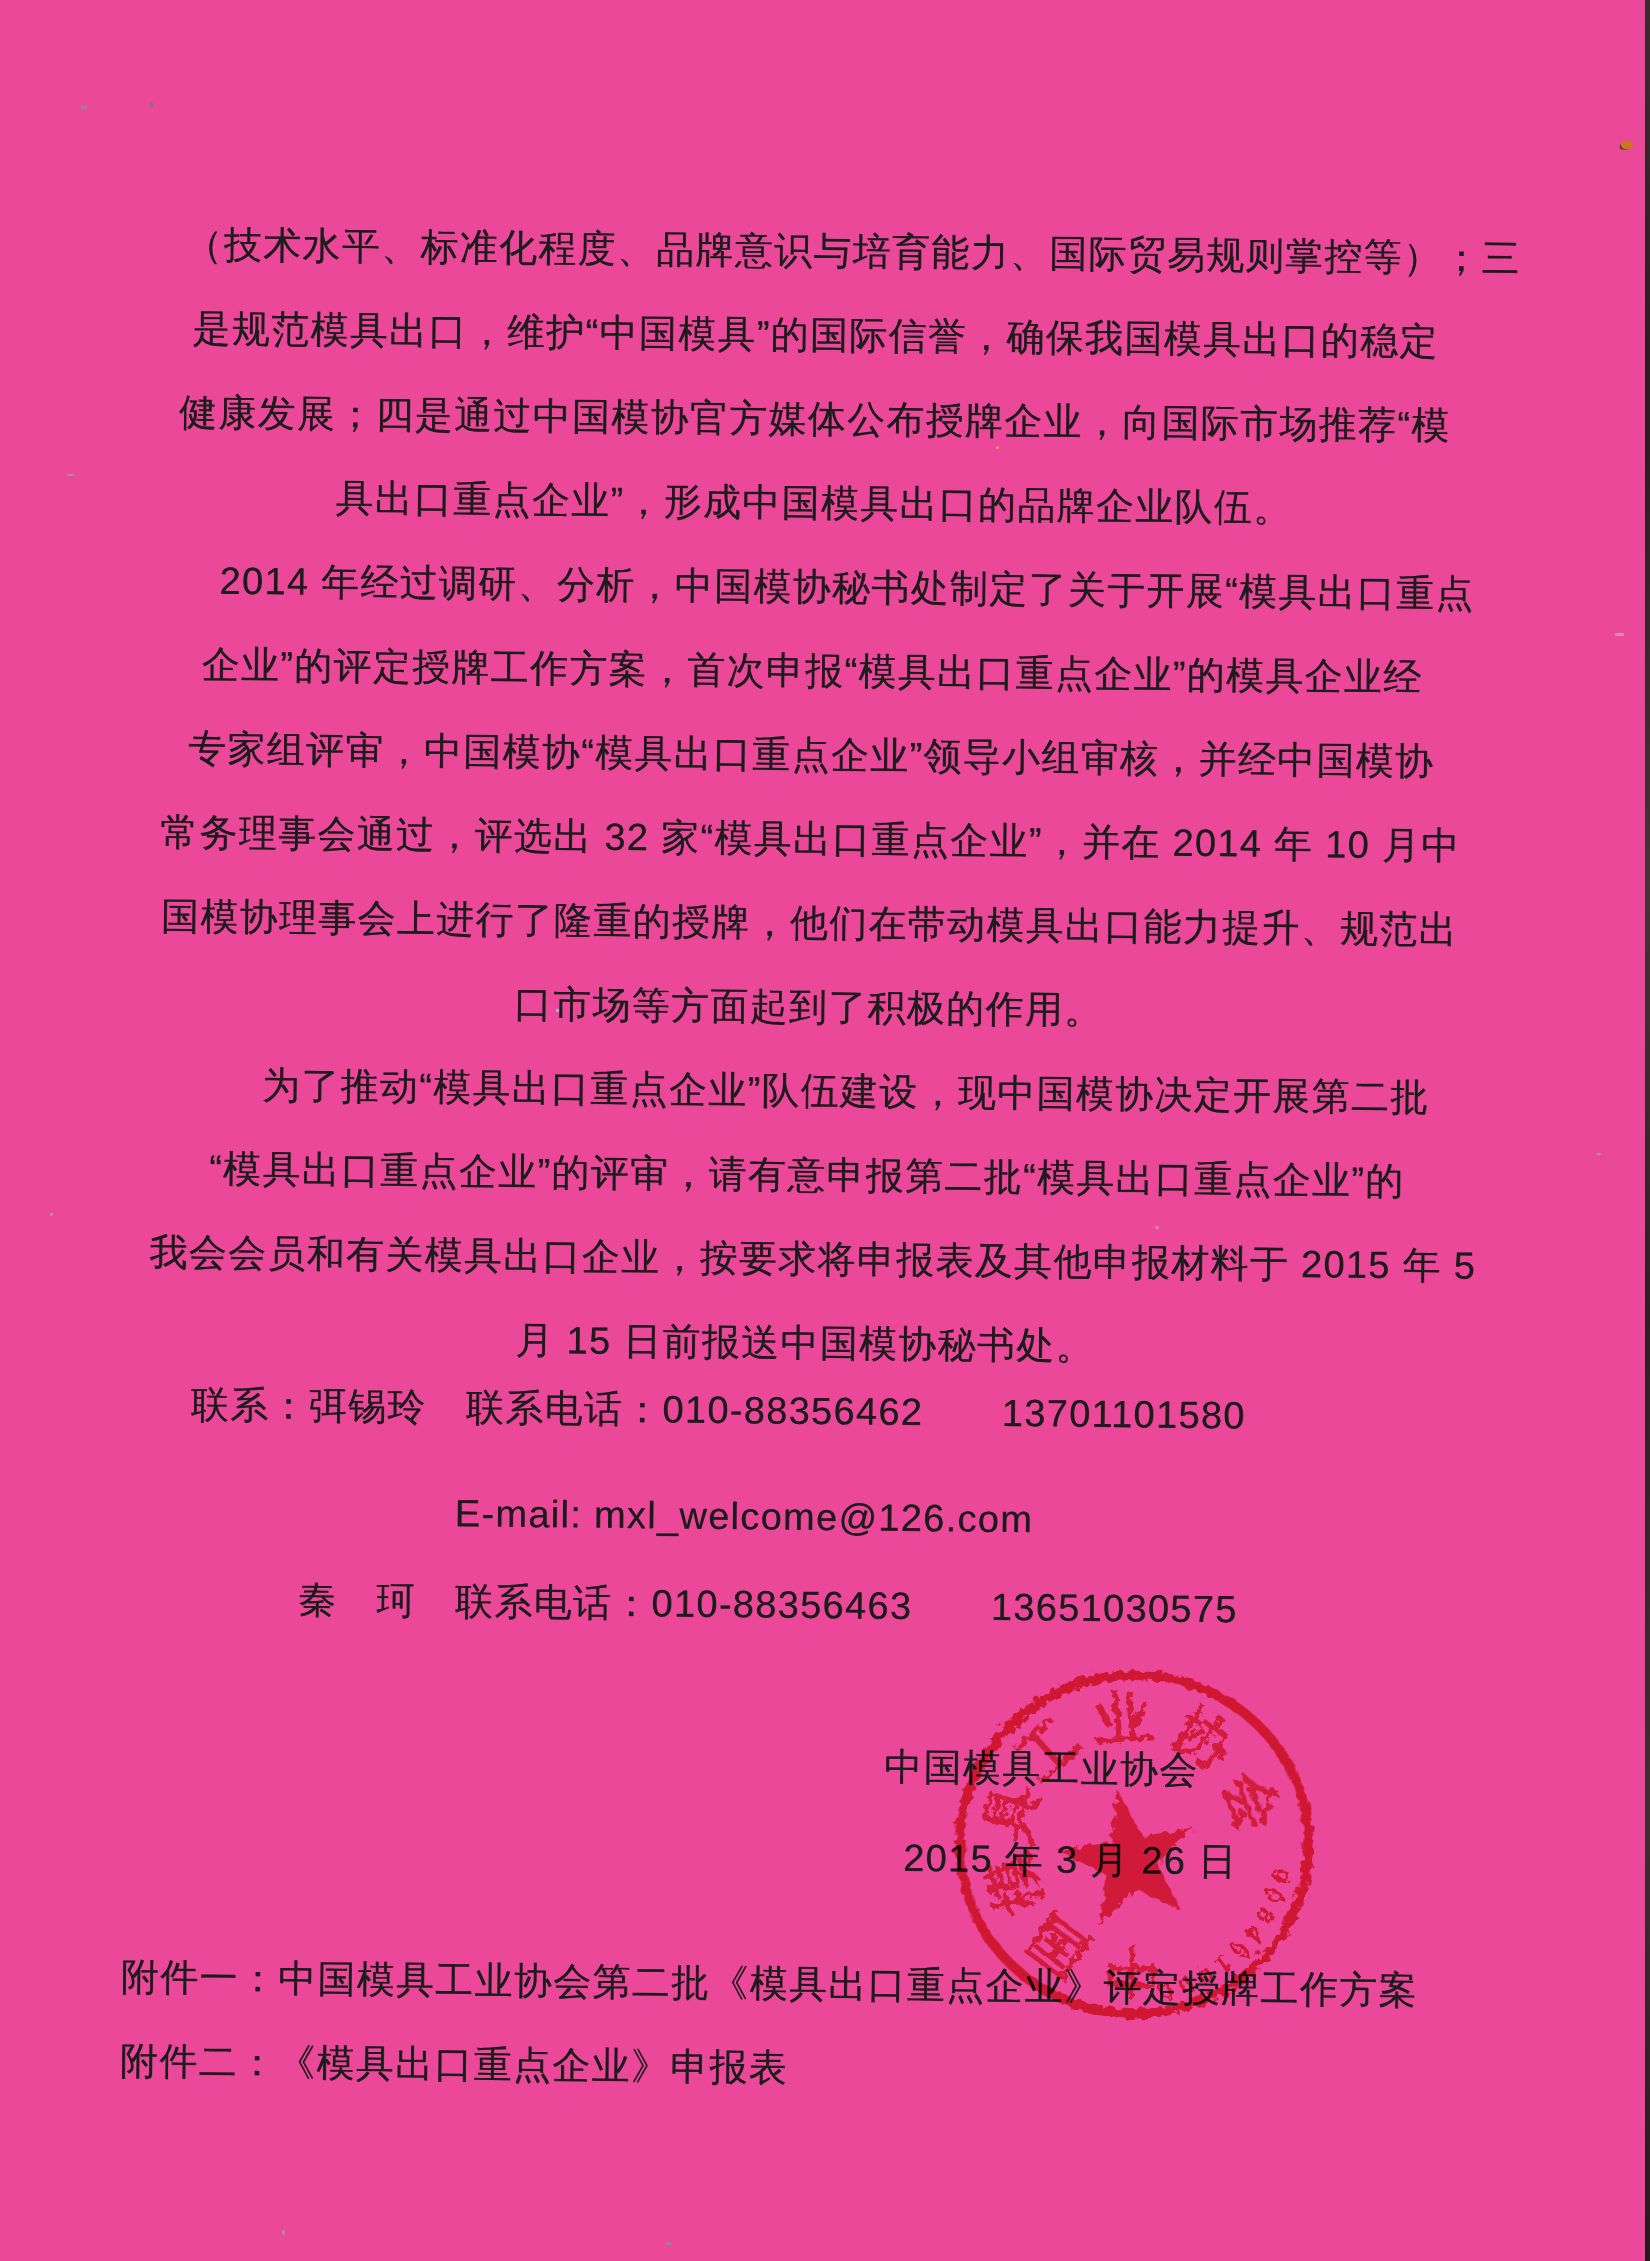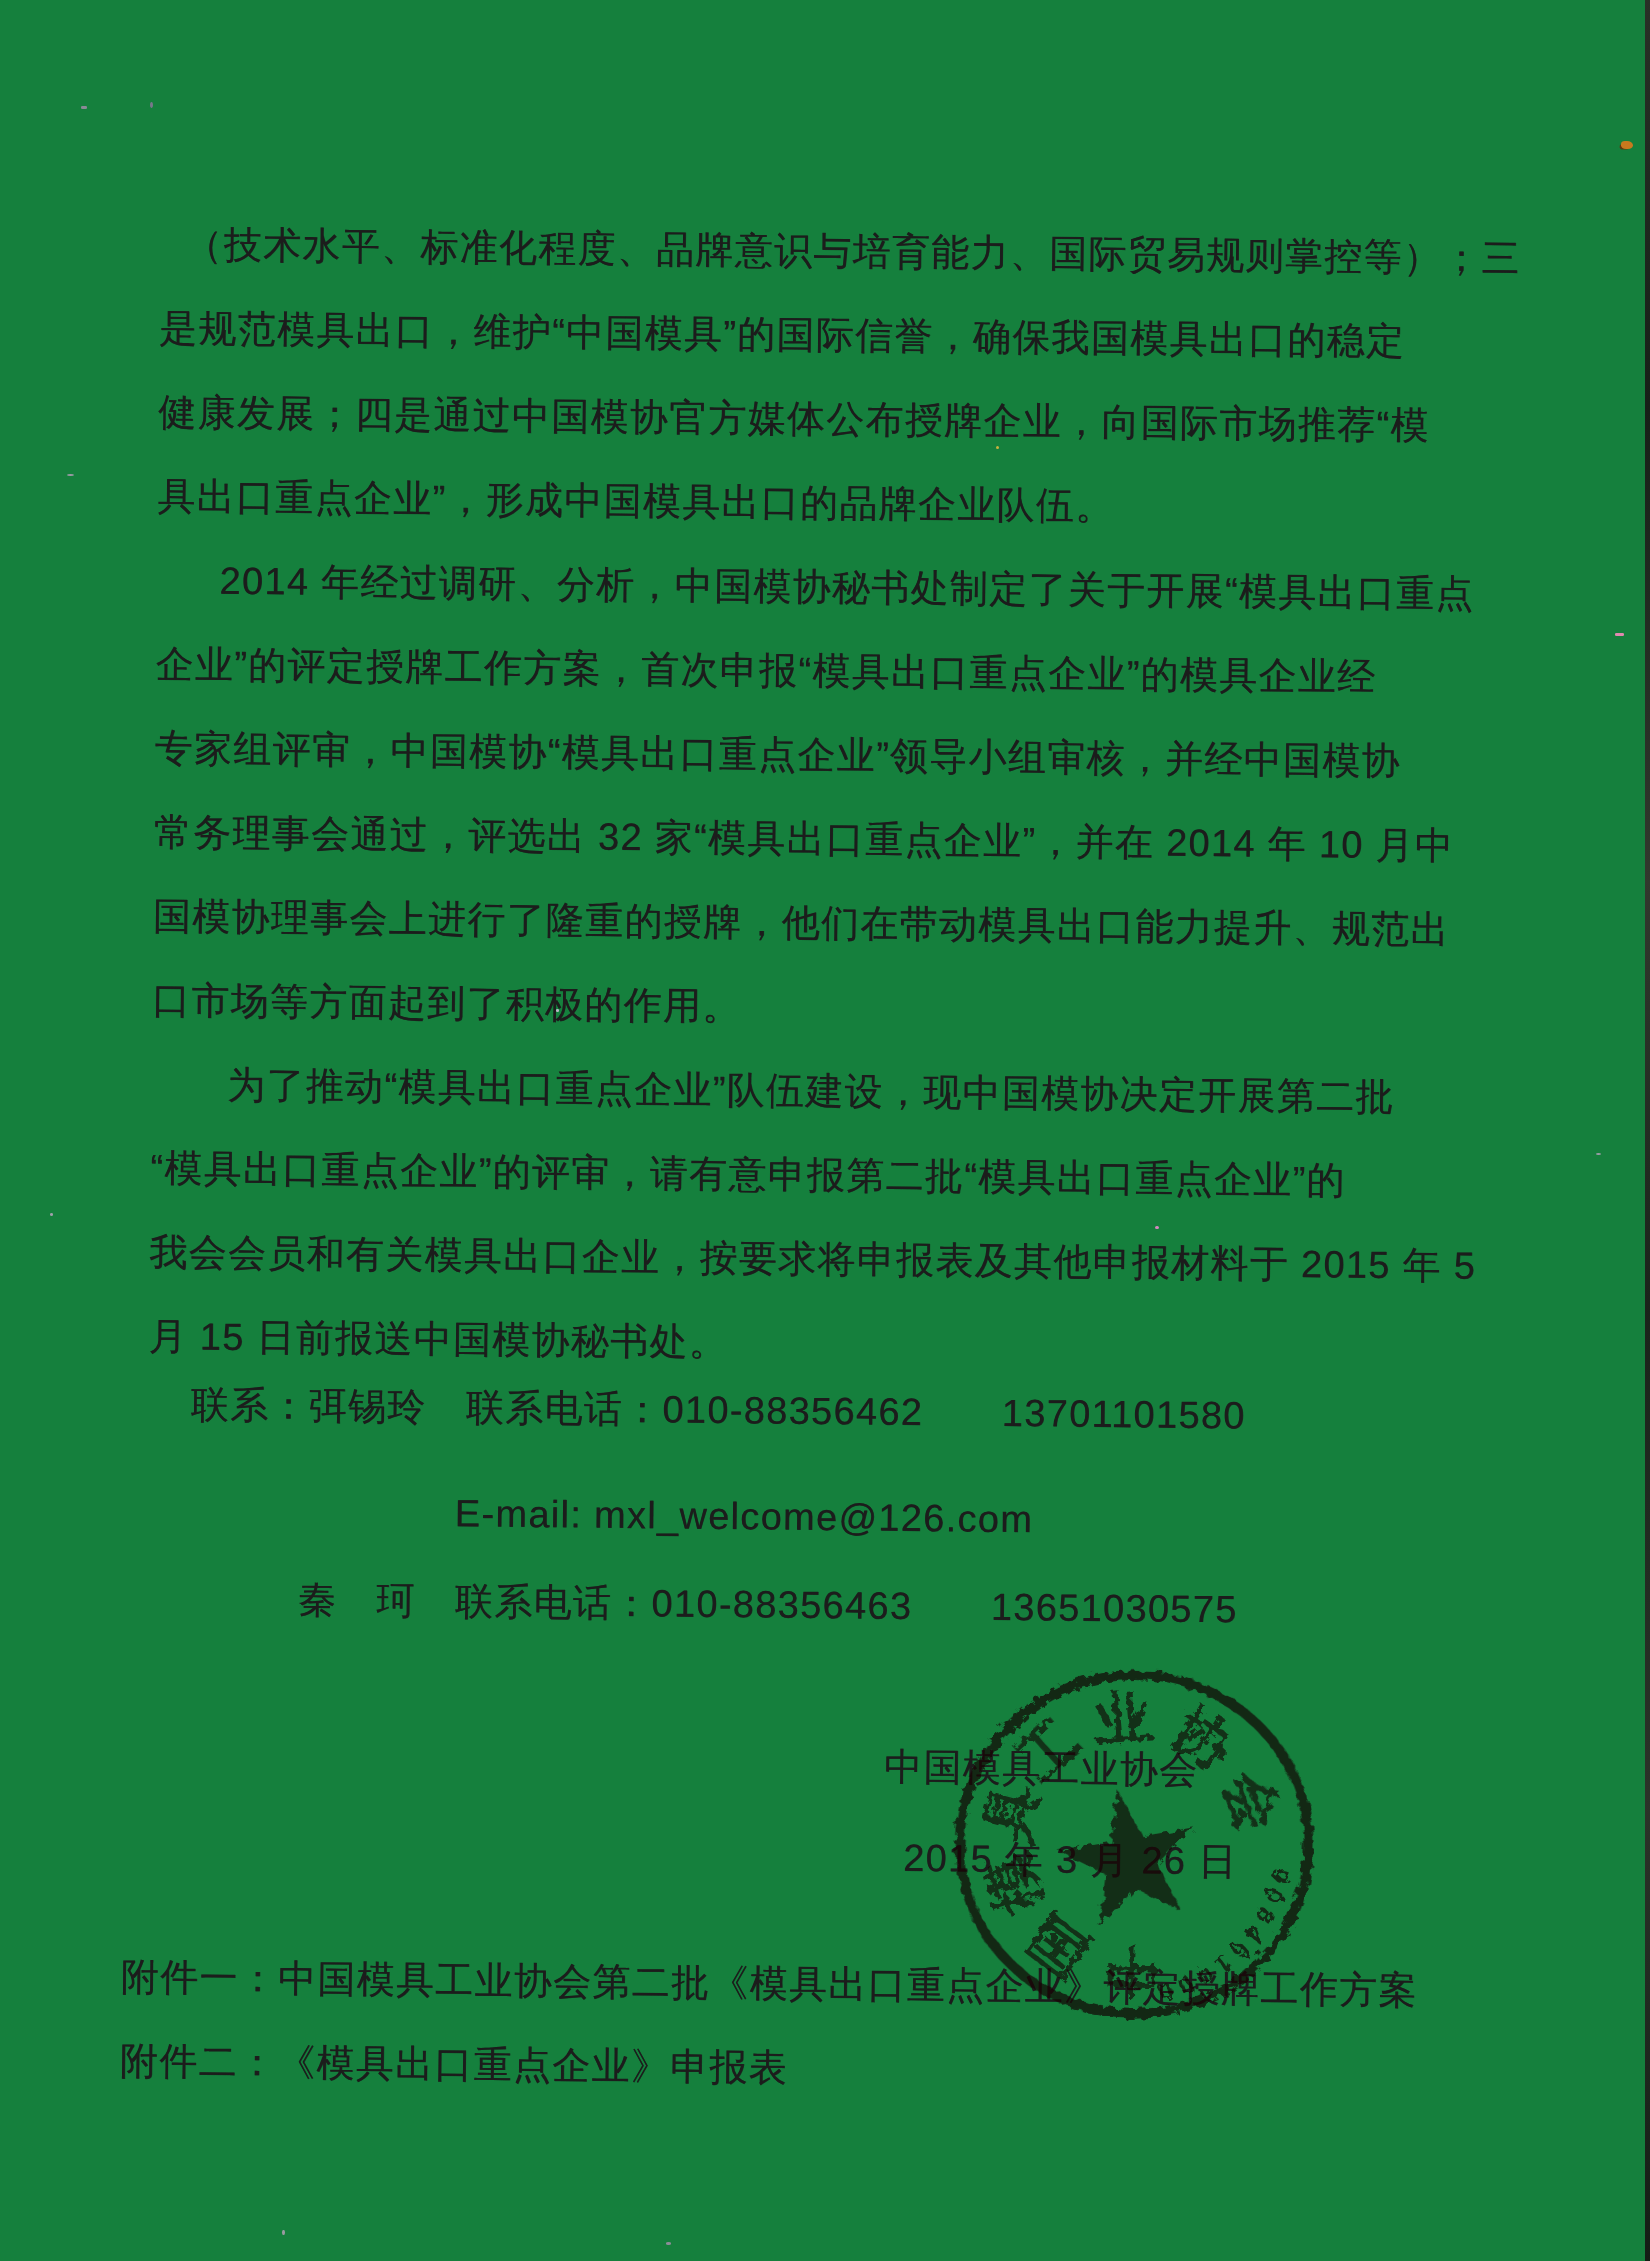--- a/index.html
+++ b/index.html
@@ -1,22 +1,23 @@
 <!DOCTYPE html>
 <html style="font-size:10.3px"><head>
 <meta charset="utf-8">
 <style>
   html,body{margin:0;padding:0;background:#9a9a9a;}
   .page{
     position:relative;
     width:1651px;height:2261px;
-    background:#15803d;
+    background:#ec4899;
     overflow:hidden;
     font-family:"Liberation Sans",sans-serif;
     color:#1c1c1c;
+    text-align:center;
   }
   .content{
     position:absolute;inset:0;
     transform:rotate(0.6deg);
     transform-origin:160px 244px;
   }
   .body-block{position:absolute;left:160px;top:202px;width:1313px;}
   .bl{
     height:84px;line-height:84px;font-size:38px;letter-spacing:1.3px;
     white-space:nowrap;

